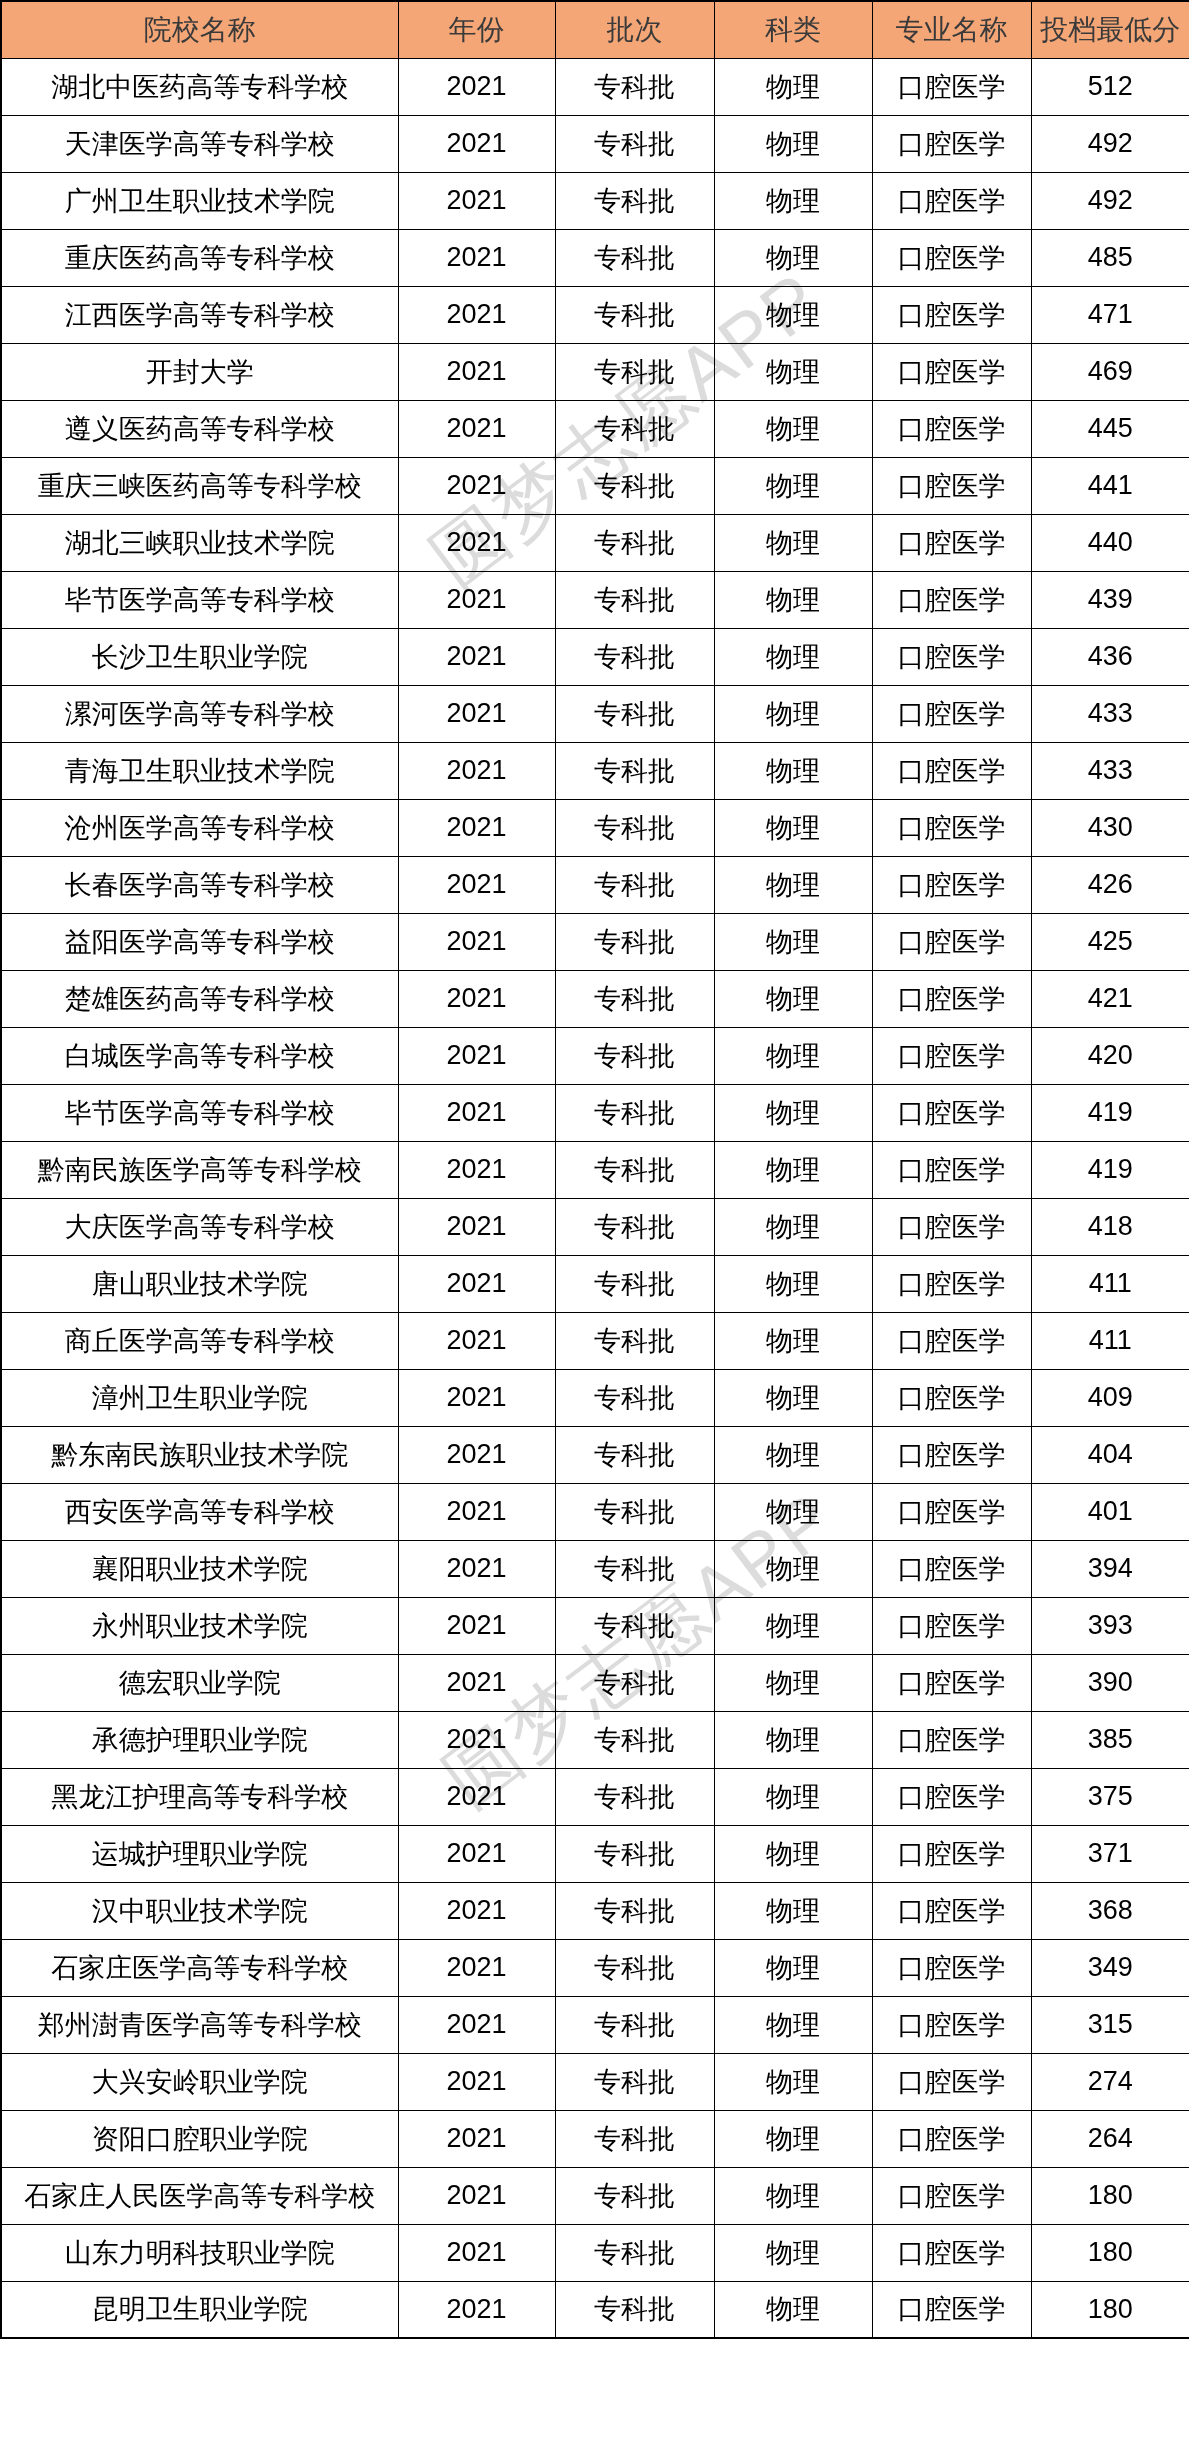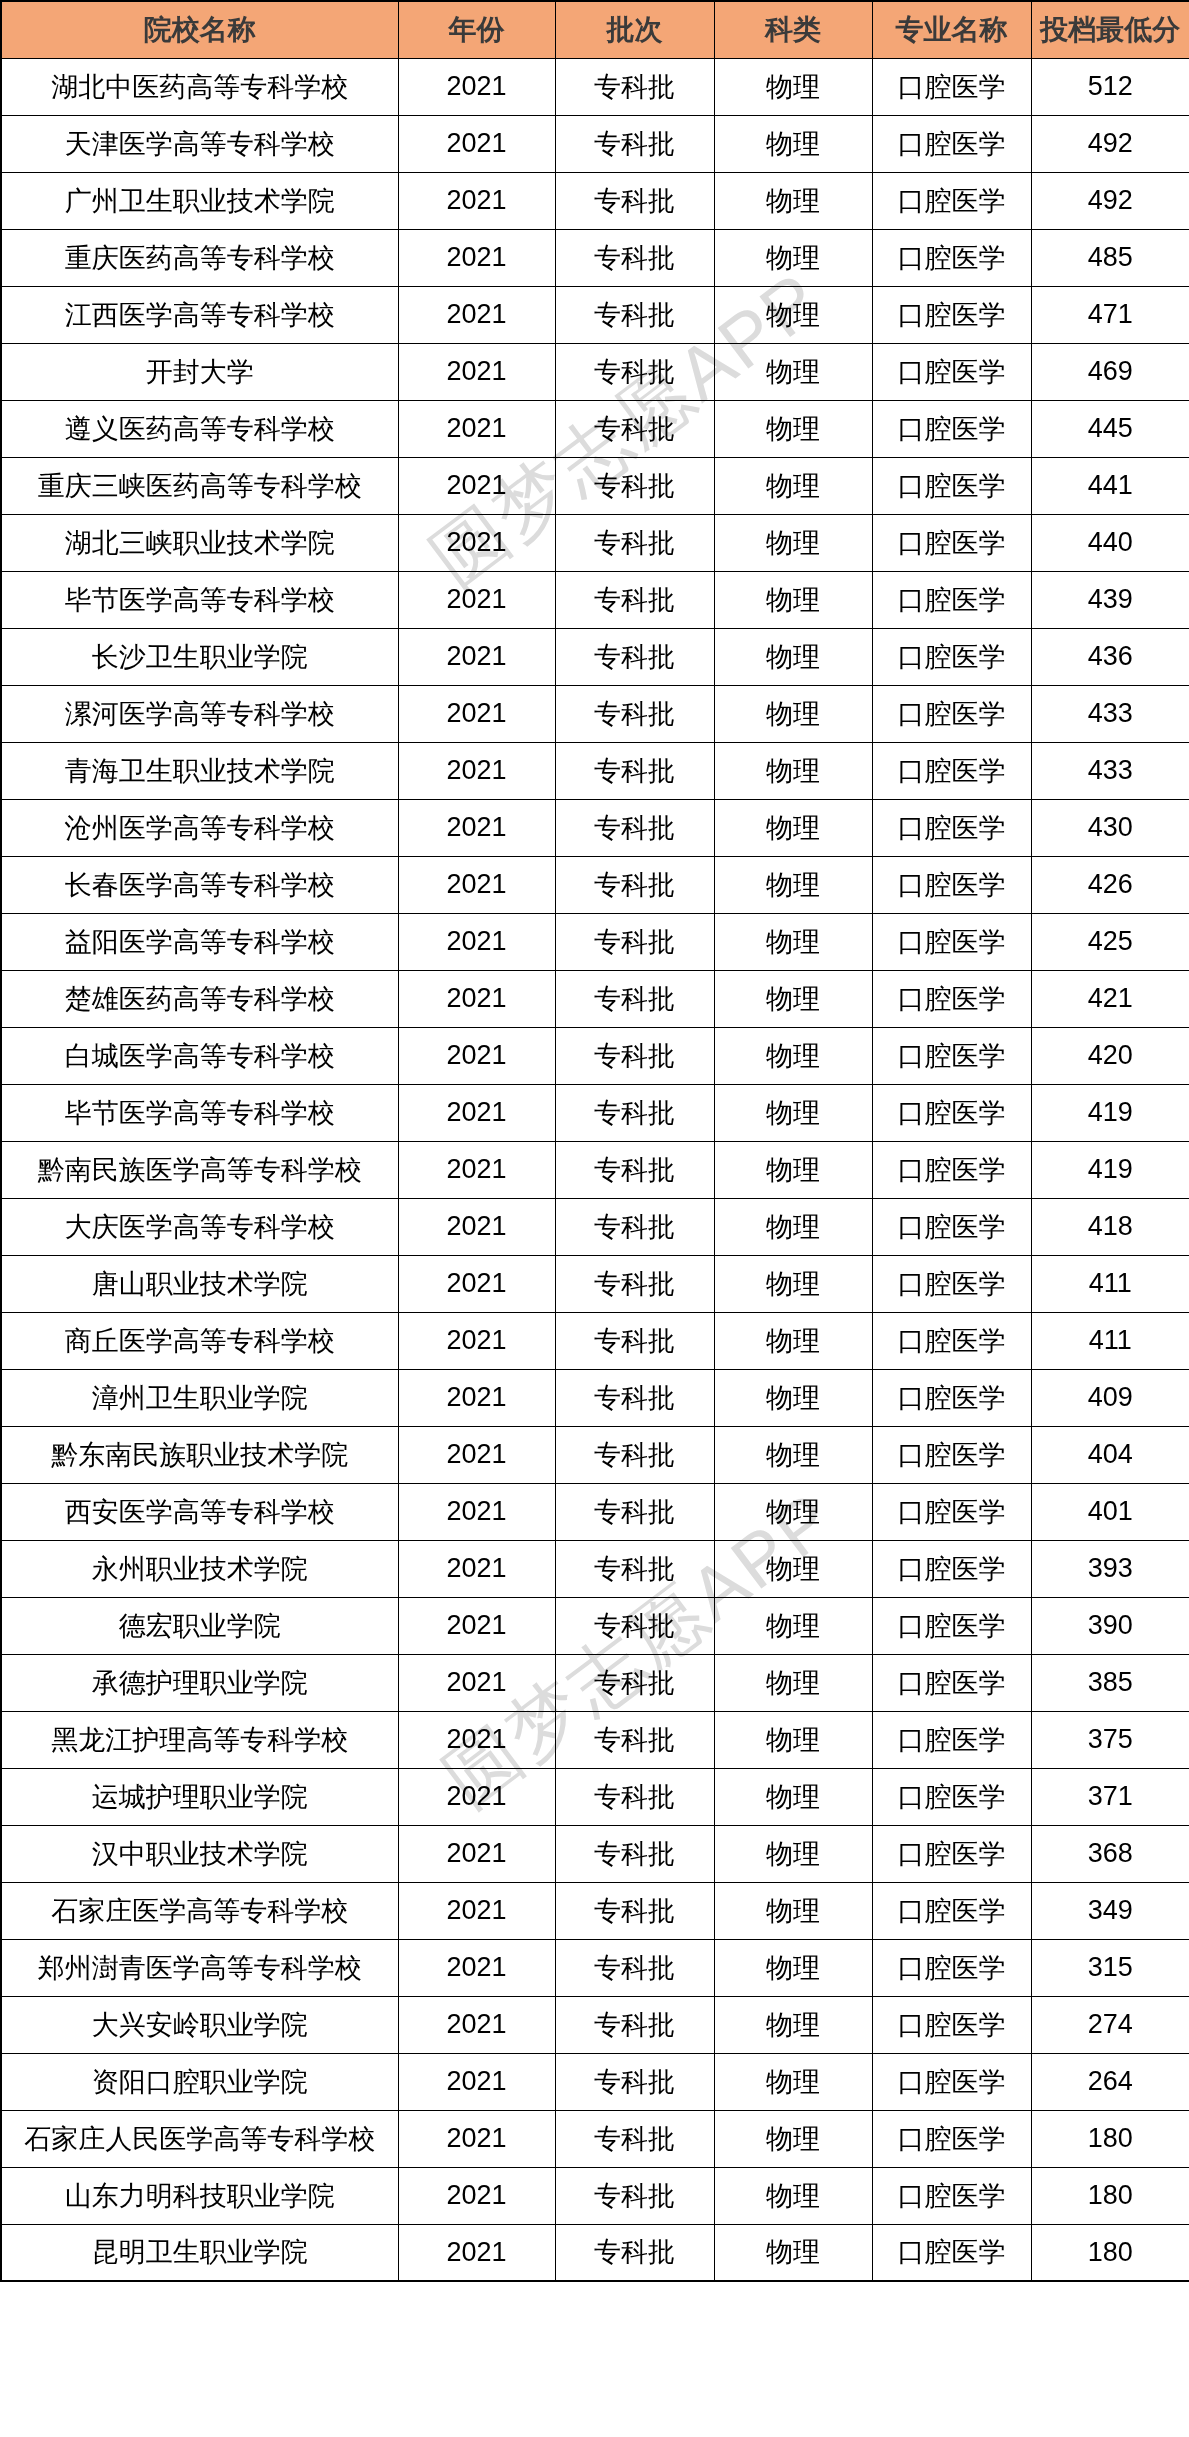--- a/index.html
+++ b/index.html
@@ -51,21 +51,21 @@
     height: 57px;
     padding: 0 4px;
     text-align: center;
     vertical-align: middle;
     overflow: hidden;
     white-space: nowrap;
   }
   .score-table th {
     background: var(--header-bg);
     color: var(--header-text);
-    font-weight: bold;
+    font-weight: normal;
     font-size: 28px;
   }
   .score-table td {
     background: transparent;
     color: var(--cell-text);
     font-size: 27px;
     font-weight: 400;
   }
   col.c-school { width: 397px; }
   col.c-year   { width: 157px; }
@@ -304,20 +304,28 @@
         </tr>
         <tr>
           <td>西安医学高等专科学校</td>
           <td>2021</td>
           <td>专科批</td>
           <td>物理</td>
           <td>口腔医学</td>
           <td>401</td>
         </tr>
         <tr>
+          <td>襄阳职业技术学院</td>
+          <td>2021</td>
+          <td>专科批</td>
+          <td>物理</td>
+          <td>口腔医学</td>
+          <td>394</td>
+        </tr>
+        <tr>
           <td>永州职业技术学院</td>
           <td>2021</td>
           <td>专科批</td>
           <td>物理</td>
           <td>口腔医学</td>
           <td>393</td>
         </tr>
         <tr>
           <td>德宏职业学院</td>
           <td>2021</td>

